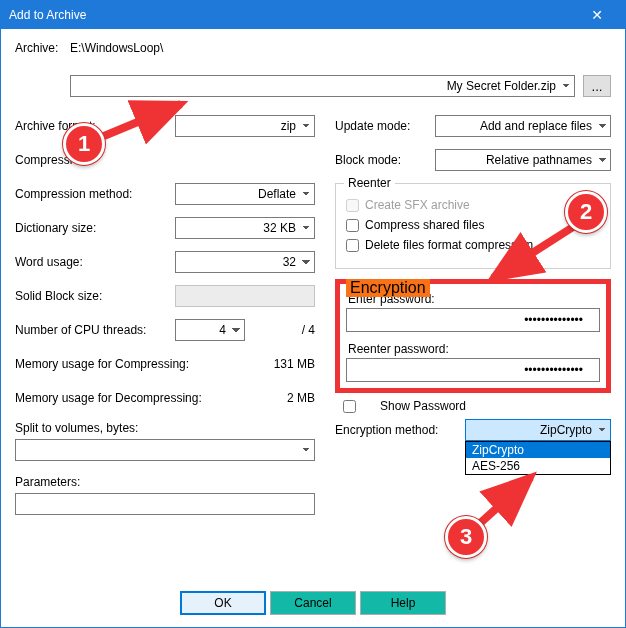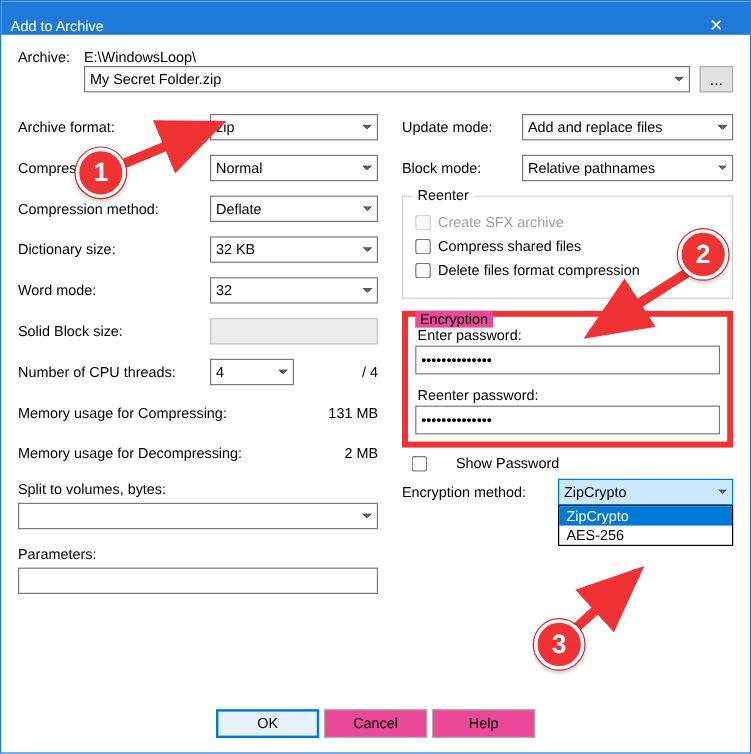--- a/index.html
+++ b/index.html
@@ -13,48 +13,49 @@
     height: 628px;
     border: 1px solid #1e79d8;
     position: relative;
     overflow: hidden;
   }
   .titlebar {
     background: #1e79d8;
     color: #fff;
     height: 28px;
     display: flex;
-    align-items: flex-end;
+    align-items: center;
     padding: 0 8px;
     font-size: 12px;
     justify-content: space-between;
   }
   .titlebar .close {
     width: 40px;
     text-align: center;
     font-size: 14px;
   }
   .content {
     padding: 12px 14px 10px 14px;
     position: relative;
   }
   .row {
     display: flex;
     align-items: center;
-    margin-bottom: 0;
+    margin-bottom: 20px;
   }
   .lbl-s { width: 55px; }
   .path-text { font-size: 12px; }
   .select, .textbox {
     border: 1px solid #7a7a7a;
     background: #fff;
     height: 22px;
     font-family: inherit;
     font-size: 12px;
-    padding: 1px 4px;
+    padding: 1px 16px;
+    text-align: right;
   }
   .select.disabled { background: #e5e5e5; color:#888; border-color:#adadad;}
   .select { appearance: none; background-image: linear-gradient(45deg, transparent 50%, #555 50%), linear-gradient(-45deg, transparent 50%, #555 50%); background-position: right 8px center, right 4px center; background-size: 4px 4px, 4px 4px; background-repeat: no-repeat; padding-right: 18px;}
   .browse-btn {
     width: 28px; height: 22px; border:1px solid #adadad; background:#e1e1e1; margin-left:8px;
   }
   .cols {
     display: flex;
     gap: 20px;
   }
@@ -81,42 +82,42 @@
   .chk { display:flex; align-items:center; margin: 6px 0; gap:6px;}
   .chk input { width:13px; height:13px; margin:0;}
   .chk.disabled { color:#a0a0a0; }
   .enc-box {
     border: 5px solid #ef3334;
     padding: 4px 6px 6px 6px;
     margin: 4px 0 6px 0;
     position: relative;
   }
   .enc-title {
-    position:absolute; top:-5px; left:6px; background:#ec4899; padding:0 4px;
-    font-size:12px;
+    position:absolute; top:-5px; left:6px; background:#f97316; padding:0 4px;
+    font-size:16px;
   }
   .enc-box .ilabel { margin: 4px 0 2px 2px; }
   .enc-box input.textbox { width: 100%; height:24px; }
   .dropdown-open {
     position:absolute;
     border:1px solid #000;
     background:#fff;
     font-size:12px;
     z-index: 50;
   }
   .dropdown-open div { padding:1px 6px; }
   .dropdown-open .sel { background:#0078d7; color:#fff;}
   .footer {
     position:absolute;
     bottom: 12px; left:0; right:0;
     display:flex; justify-content:center; gap:4px;
   }
   .btn {
     width: 86px; height:24px;
-    border:1px solid #adadad; background:#ec4899;
+    border:1px solid #adadad; background:#14b8a6;
     font-family:inherit; font-size:12px;
   }
   .btn.default { border:2px solid #0078d7; background:#e5f1fb;}
   
   .badge {
     position:absolute;
     width: 42px; height:42px; border-radius:50%;
     background:#ef3334; color:#fff;
     display:flex; align-items:center; justify-content:center;
     font-size: 22px; font-weight:600;
@@ -156,38 +157,35 @@
 
     <div class="col-left">
       <div class="form-row">
         <div class="flabel">Archive format:</div>
         <div class="fval">
             <select class="select"><option>zip</option></select>
           </div>
       </div>
       <div class="form-row">
         <div class="flabel">Compressi</div>
-        <div class="fval">
-            <select class="select"><option>Normal</option></select>
-          </div>
       </div>
       <div class="form-row">
         <div class="flabel">Compression method:</div>
         <div class="fval">
             <select class="select"><option>Deflate</option></select>
           </div>
       </div>
       <div class="form-row">
         <div class="flabel">Dictionary size:</div>
         <div class="fval">
             <select class="select"><option>32 KB</option></select>
           </div>
       </div>
       <div class="form-row">
-        <div class="flabel">Word mode:</div>
+        <div class="flabel">Word usage:</div>
         <div class="fval">
             <select class="select"><option>32</option></select>
           </div>
       </div>
       <div class="form-row">
         <div class="flabel">Solid Block size:</div>
         <div class="fval">
             <select class="select disabled" disabled=""><option></option></select>
           </div>
       </div>

